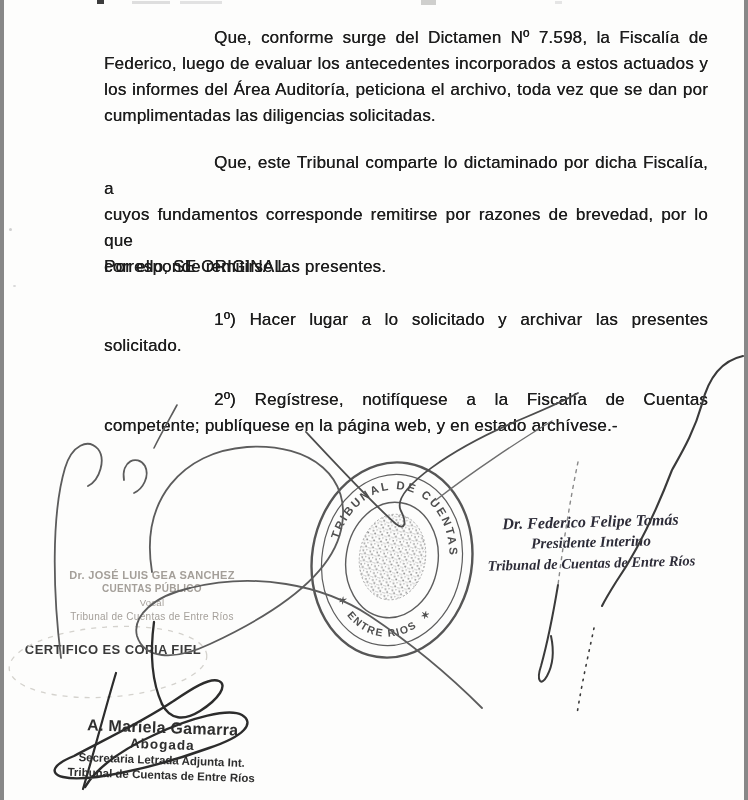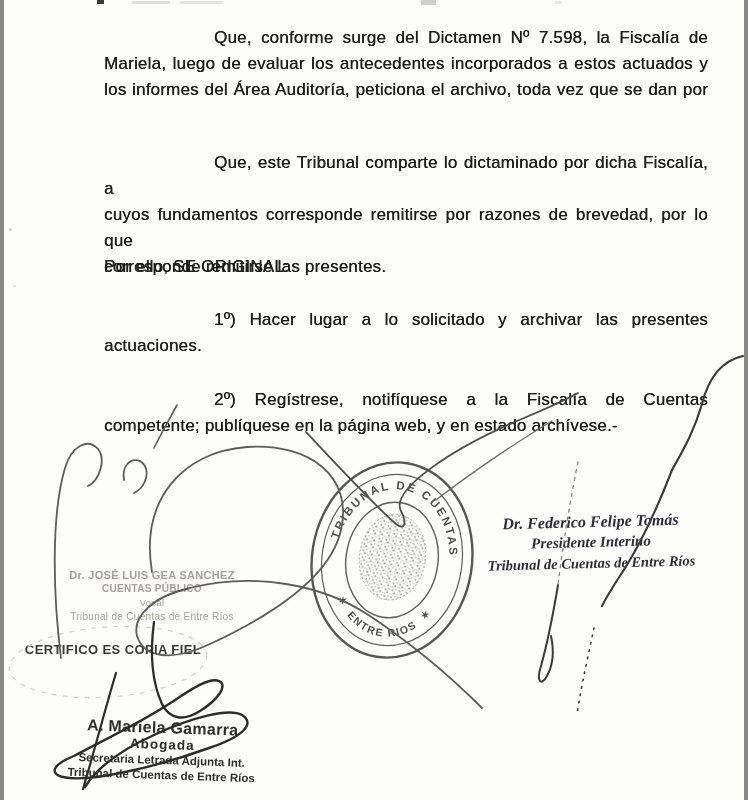--- a/index.html
+++ b/index.html
@@ -63,37 +63,38 @@
   <div class="frag" style="left:93px;top:0;width:7px;height:4px;background:#3c3c3c;"></div>
   <div class="frag" style="left:128px;top:1px;width:38px;height:3px;background:#dedede;"></div>
   <div class="frag" style="left:176px;top:1px;width:42px;height:3px;background:#e2e2e2;"></div>
   <div class="frag" style="left:417px;top:0;width:15px;height:5px;background:#cfcfcd;"></div>
   <div class="frag" style="left:551px;top:1px;width:7px;height:3px;background:#e5e5e5;"></div>
   <div class="frag" style="left:5px;top:228px;width:3px;height:3px;background:#d0d0d0;border-radius:50%;"></div>
   <div class="frag" style="left:9px;top:285px;width:3px;height:2px;background:#d8d8d8;border-radius:50%;"></div>
 
   <div class="para p1">
     <div class="ln first">Que, conforme surge del Dictamen Nº 7.598, la Fiscalía de</div>
-    <div class="ln">Mariela, luego de evaluar los antecedentes incorporados a estos actuados y</div>
+    <div class="ln">Federico, luego de evaluar los antecedentes incorporados a estos actuados y</div>
     <div class="ln">los informes del Área Auditoría, peticiona el archivo, toda vez que se dan por</div>
+    <div class="ln last">cumplimentadas las diligencias solicitadas.</div>
   </div>
 
   <div class="para p2">
     <div class="ln first">Que, este Tribunal comparte lo dictaminado por dicha Fiscalía, a</div>
     <div class="ln">cuyos fundamentos corresponde remitirse por razones de brevedad, por lo que</div>
     <div class="ln last">corresponde remitirse las presentes.</div>
   </div>
 
   <div class="para resuelve">
     <div class="ln last">Por ello, SE ORIGINAL:</div>
   </div>
 
   <div class="para it1">
     <div class="ln first">1º) Hacer lugar a lo solicitado y archivar las presentes</div>
-    <div class="ln last">actuaciones.</div>
+    <div class="ln last">solicitado.</div>
   </div>
 
   <div class="para it2">
     <div class="ln first">2º) Regístrese, notifíquese a la Fiscalía de Cuentas</div>
     <div class="ln last">competente; publíquese en la página web, y en estado archívese.-</div>
   </div>
 
   <div class="vocal">
     <div class="s1">Dr. JOSÉ LUIS GEA SANCHEZ</div>
     <div class="s2">CUENTAS PÚBLICO</div>

